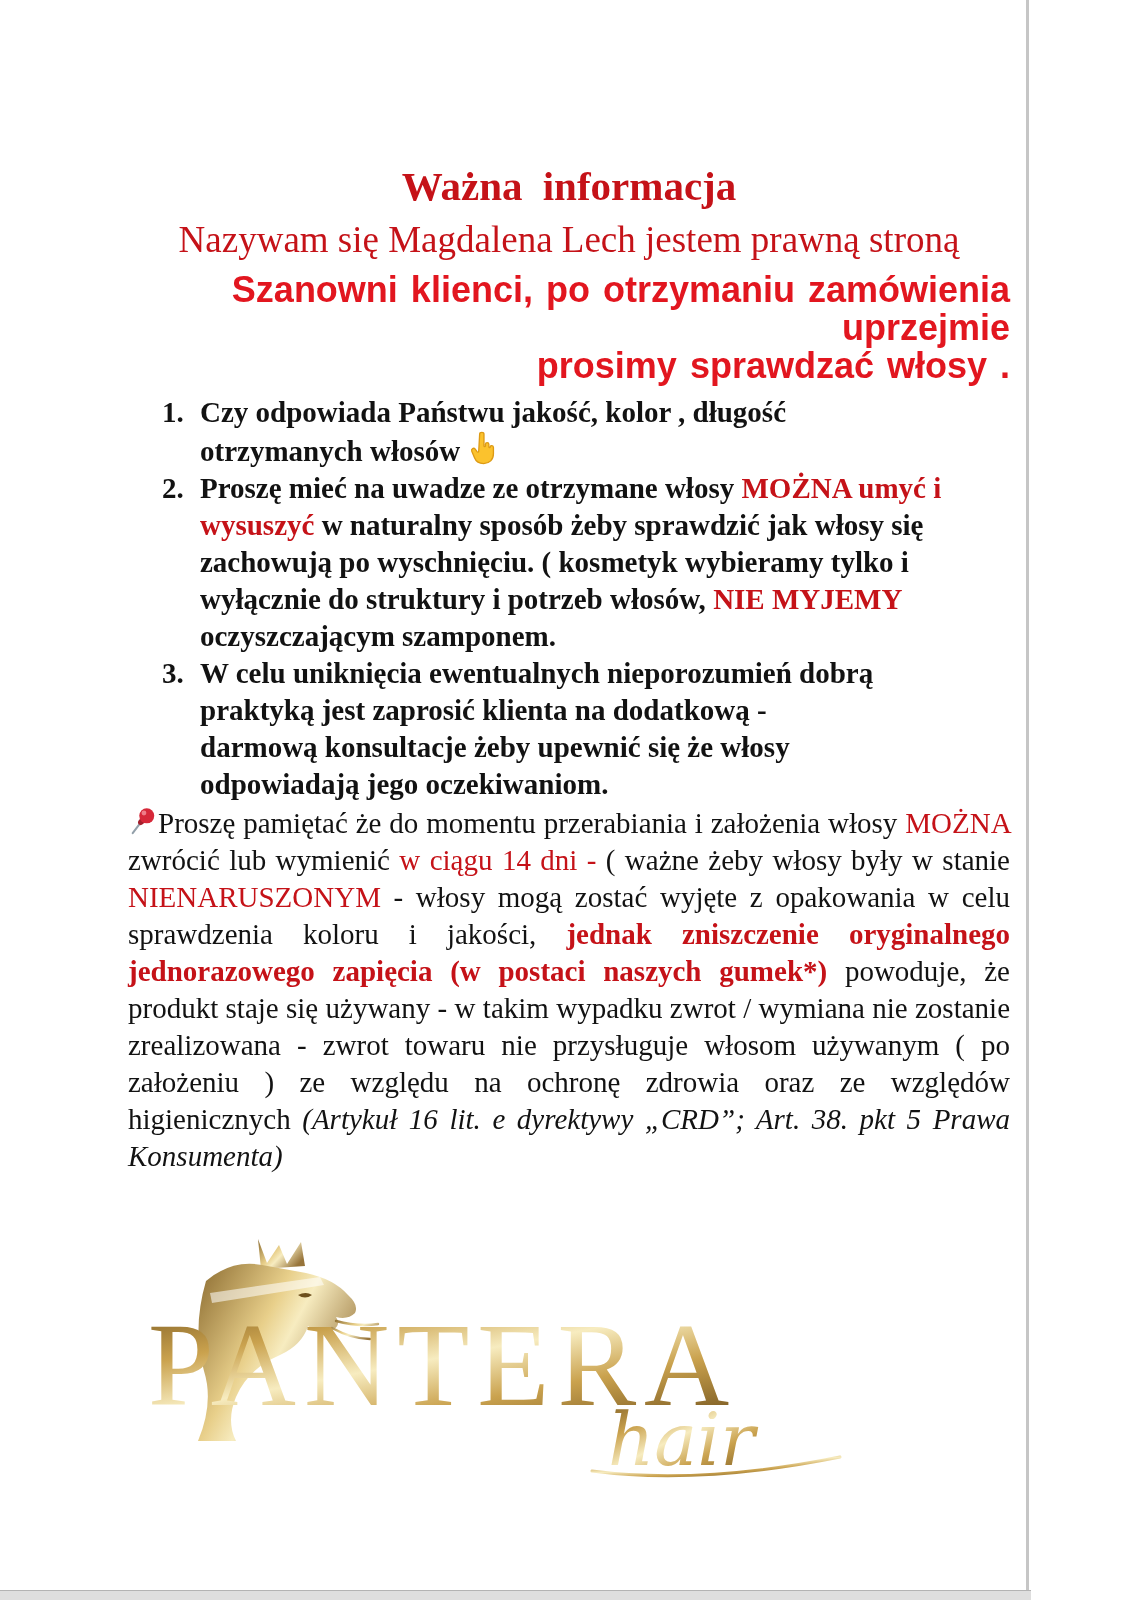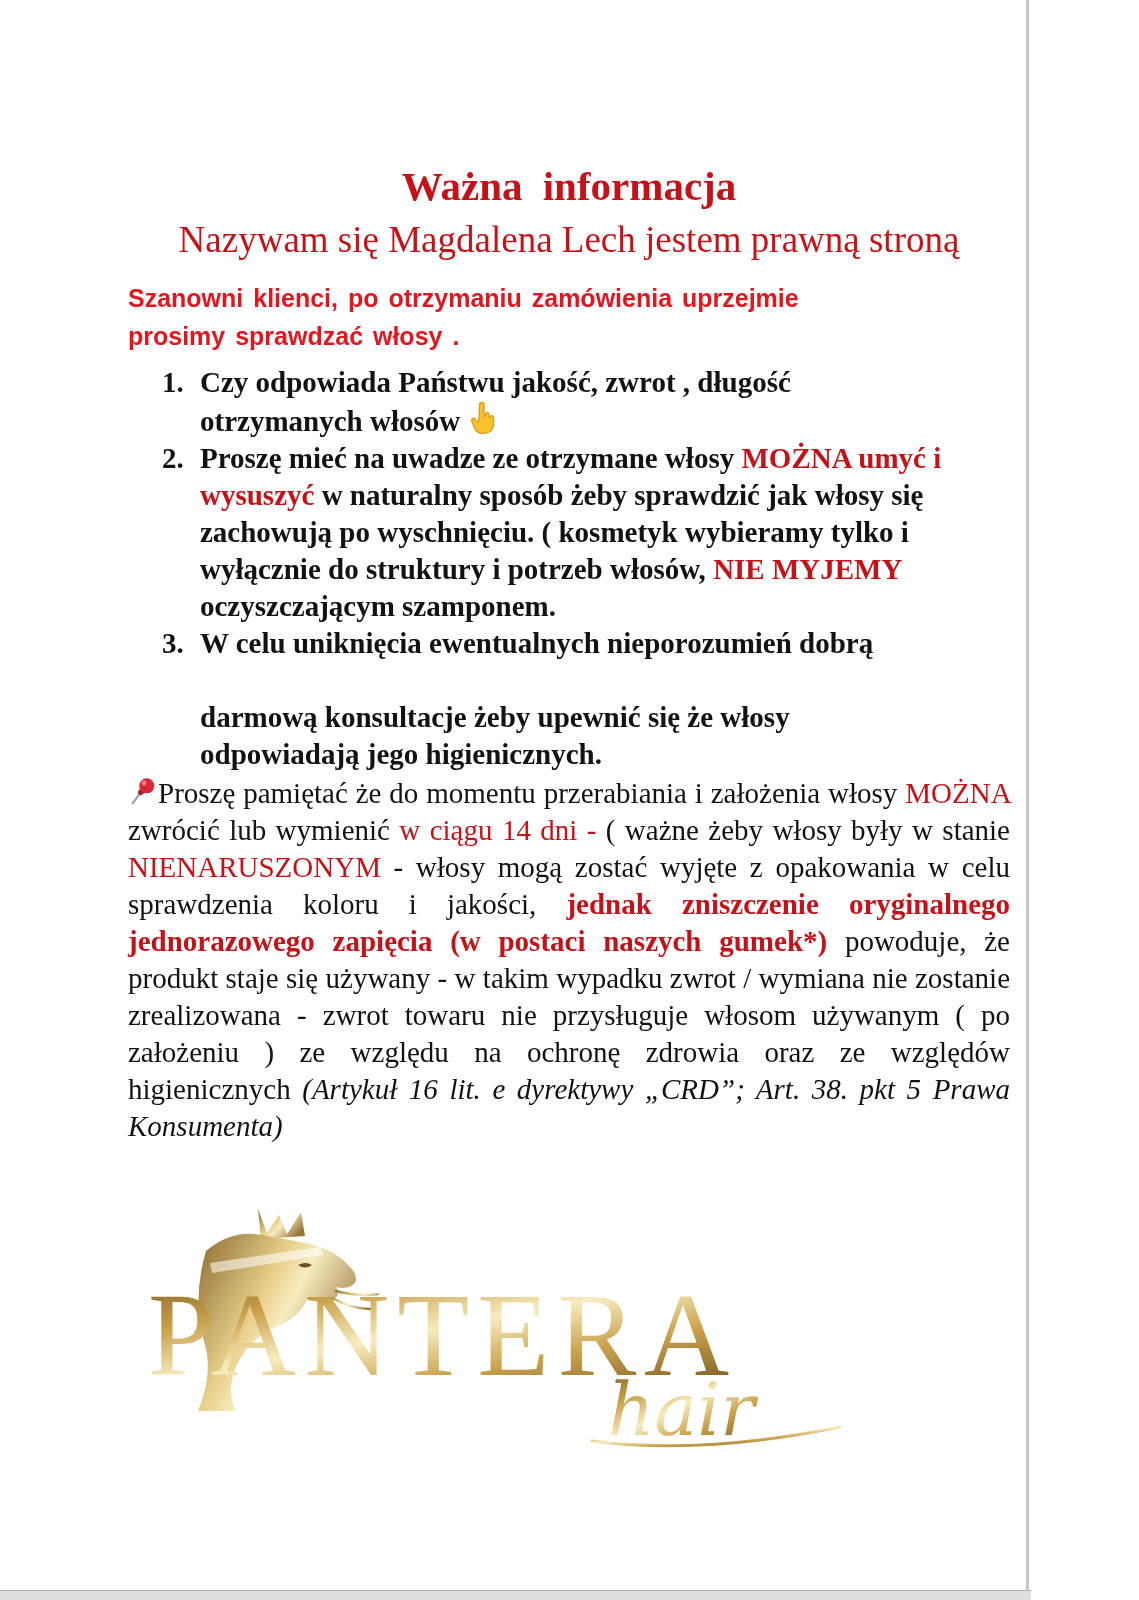--- a/index.html
+++ b/index.html
@@ -29,27 +29,27 @@
     word-spacing:10px;
     line-height:48px;
   }
   .subtitle{
     text-align:center;
     color:var(--title-red);
     font-size:37px;line-height:51px;
     font-weight:normal;
   }
   .notice{
-    text-align:left;
+    text-align:right;
     font-family:"Liberation Sans", sans-serif;
     font-weight:bold;
     color:var(--notice-red);
-    font-size:25px;line-height:38px;
+    font-size:36px;line-height:38px;
     word-spacing:3px;
-    margin-top:14px;
+    margin-top:6px;
   }
 
   .list{margin-top:9px;}
   .list-item{display:flex;font-weight:bold;font-size:29px;line-height:37px;}
   .item-number{width:38px;margin-left:34px;flex:none;}
   .item-text{max-width:780px;}
 
   .para{
     margin:0;
     font-size:29px;line-height:37px;
@@ -80,33 +80,33 @@
     </div>
 
     <div class="notice">
       <div>Szanowni klienci,  po otrzymaniu zamówienia uprzejmie</div>
       <div>prosimy  sprawdzać włosy .</div>
     </div>
 
     <div class="list">
       <div class="list-item">
         <span class="item-number">1.</span>
-        <div class="item-text"><span>Czy odpowiada Państwu jakość, zwrot , długość</span><br><span>otrzymanych włosów </span><span class="inline-icon">
+        <div class="item-text"><span>Czy odpowiada Państwu jakość, kolor , długość</span><br><span>otrzymanych włosów </span><span class="inline-icon">
   <svg width="30" height="34" viewBox="0 0 32 36" aria-hidden="true">
     <path d="M13.5 3.2 c0-2.4 4.6-2.4 4.6 0 l0 12.6 c0 1.1 1.6 1.1 1.6 0 l0-1.8 c0-2.2 3.6-2.2 3.6 0 l0 2.8 c0 1.1 1.5 1.1 1.5 0 c0-2 3.4-1.6 3.4 0.6 l0 6.8 c0 6.3-4.3 10.4-10.4 10.4 c-5.2 0-8.2-2.1-9.8-6.2 l-2.9-7 c-1-2.6 2.1-4.2 3.7-2.1 l1.9 2.5 c0.8 1 1.8 0.6 1.8-0.6 z" fill="#fbc22d" stroke="#dd9a14" stroke-width="1.4"></path>
   </svg>
 </span></div>
       </div>
       <div class="list-item">
         <span class="item-number">2.</span>
         <div class="item-text"><span>Proszę mieć na uwadze ze otrzymane włosy </span><span class="red">MOŻNA umyć i wysuszyć</span><span> w naturalny sposób żeby sprawdzić jak włosy się zachowują po wyschnięciu. ( kosmetyk wybieramy tylko i wyłącznie do struktury i potrzeb włosów, </span><span class="red">NIE MYJEMY</span><span> oczyszczającym szamponem.</span></div>
       </div>
       <div class="list-item">
         <span class="item-number">3.</span>
-        <div class="item-text"><span>W celu uniknięcia ewentualnych nieporozumień dobrą</span><br><br><span>darmową  konsultacje żeby upewnić się że włosy</span><br><span>odpowiadają jego higienicznych.</span></div>
+        <div class="item-text"><span>W celu uniknięcia ewentualnych nieporozumień dobrą</span><br><span>praktyką jest zaprosić klienta na dodatkową -</span><br><span>darmową  konsultacje żeby upewnić się że włosy</span><br><span>odpowiadają jego oczekiwaniom.</span></div>
       </div>
     </div>
 
     <p class="para"><span class="inline-icon">
   <svg width="30" height="32" viewBox="0 0 32 32" aria-hidden="true">
     <path d="M5 29 L14.5 16.5" stroke="#93a0aa" stroke-width="2.2" stroke-linecap="round"></path>
     <ellipse cx="15" cy="16" rx="5" ry="3.2" fill="#a41f2c" transform="rotate(-45 15 16)"></ellipse>
     <circle cx="20" cy="10.5" r="8" fill="#d62839"></circle>
     <circle cx="17" cy="7.5" r="2.6" fill="#ef7d88"></circle>
   </svg>

